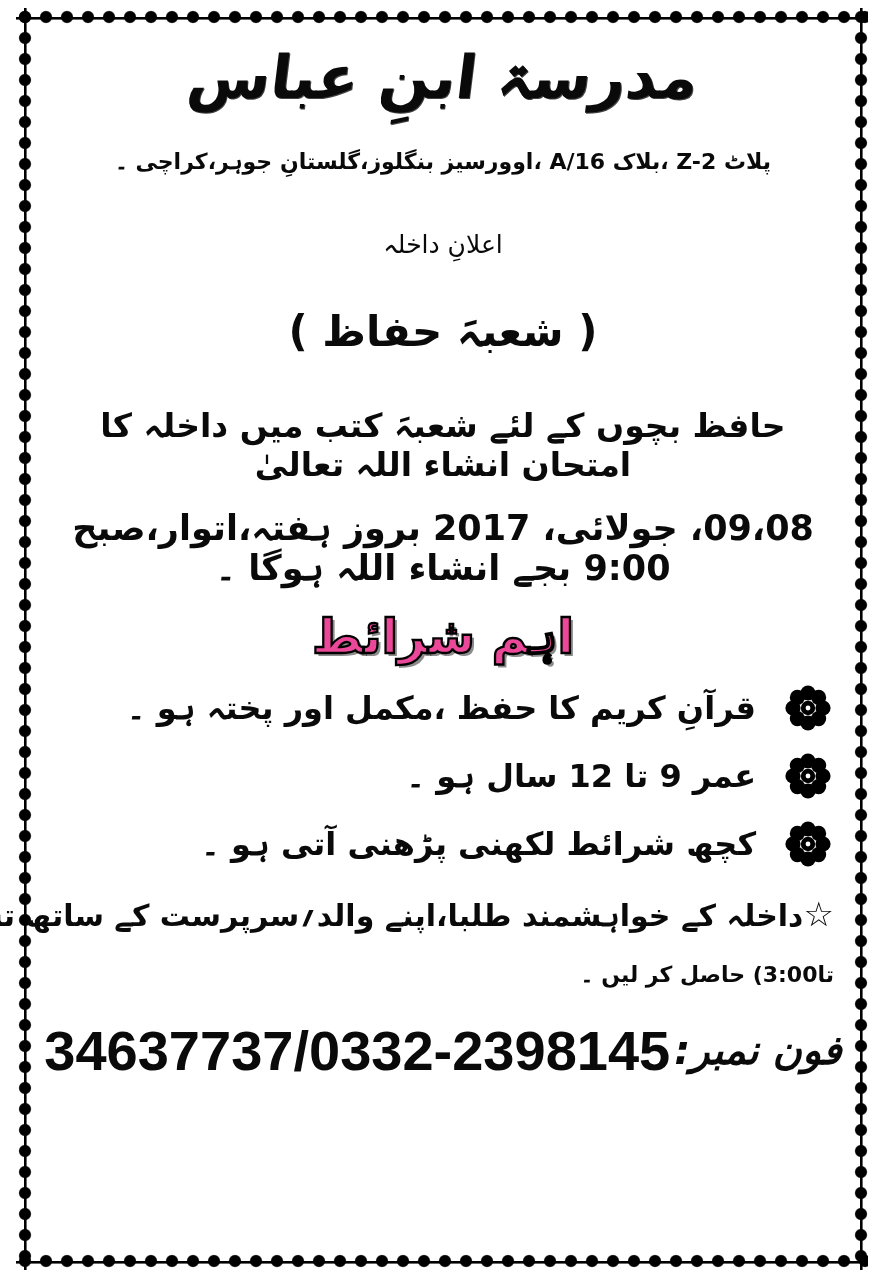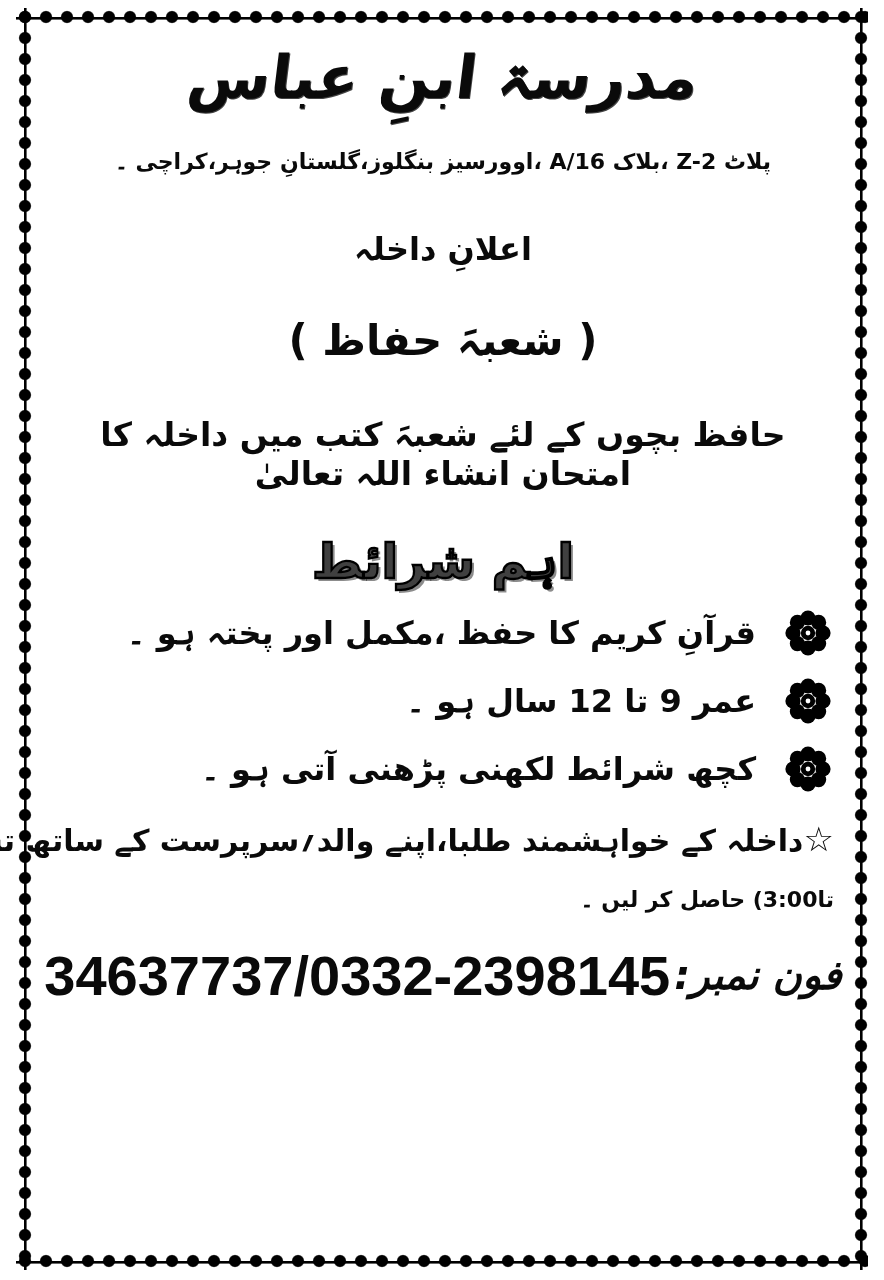--- a/index.html
+++ b/index.html
@@ -31,27 +31,27 @@
   .content{
     position:absolute;top:26px;left:52px;right:50px;bottom:20px;
     text-align:center;z-index:2;
   }
   .title{
     margin-top:14px;font-size:60px;font-weight:bold;line-height:1.25;
     transform:skewX(-7deg);display:inline-block;
     text-shadow:1px 1px 0 #444;
   }
   .address{margin-top:34px;font-size:22px;font-weight:bold;}
-  .announce{margin-top:56px;font-size:32px;font-weight:bold;}
+  .announce{margin-top:56px;font-size:25px;font-weight:normal;}
   .dept{margin-top:48px;font-size:42px;font-weight:bold;}
   .intro{margin-top:50px;font-size:33px;font-weight:bold;}
   .dateline{margin-top:24px;font-size:35px;font-weight:bold;}
   .cond-head{
-    margin-top:40px;font-size:48px;font-weight:bold;
-    color:#404040;-webkit-text-stroke:2.3px #000;
+    margin-top:20px;font-size:48px;font-weight:bold;
+    color:#ec4899;-webkit-text-stroke:2.3px #000;
     text-shadow:3px 3px 0 rgba(0,0,0,0.45);
     letter-spacing:2px;
   }
   .bullets{margin-top:18px;}
   .bullet-row{
     display:flex;align-items:center;gap:28px;
     margin:20px 0;padding-right:2px;
     font-size:32px;font-weight:bold;text-align:right;
   }
   .rosette{width:48px;height:48px;flex:0 0 48px;}
@@ -92,20 +92,21 @@
     </div>
 
     <div class="address">پلاٹ Z-2 ،بلاک 16/A ،اوورسیز بنگلوز،گلستانِ جوہر،کراچی ۔</div>
 
     <div class="announce">اعلانِ داخلہ</div>
 
     <div class="dept">( شعبہَ حفاظ )</div>
 
     <div class="intro">حافظ بچوں کے لئے شعبہَ کتب میں داخلہ کا امتحان انشاء اللہ تعالیٰ</div>
 
+    <div class="dateline">08‏،‏09، جولائی، 2017  بروز ہفتہ،اتوار،صبح 9:00 بجے انشاء اللہ ہوگا ۔</div>
 
     <div class="cond-head">اہم شرائط</div>
 
     <div class="bullets">
 
       <div class="bullet-row">
         <svg class="rosette" viewBox="0 0 48 48">
           <g fill="#000">
             <circle cx="39" cy="24" r="7.6"></circle>
               <circle cx="34.6" cy="34.6" r="7.6"></circle>

